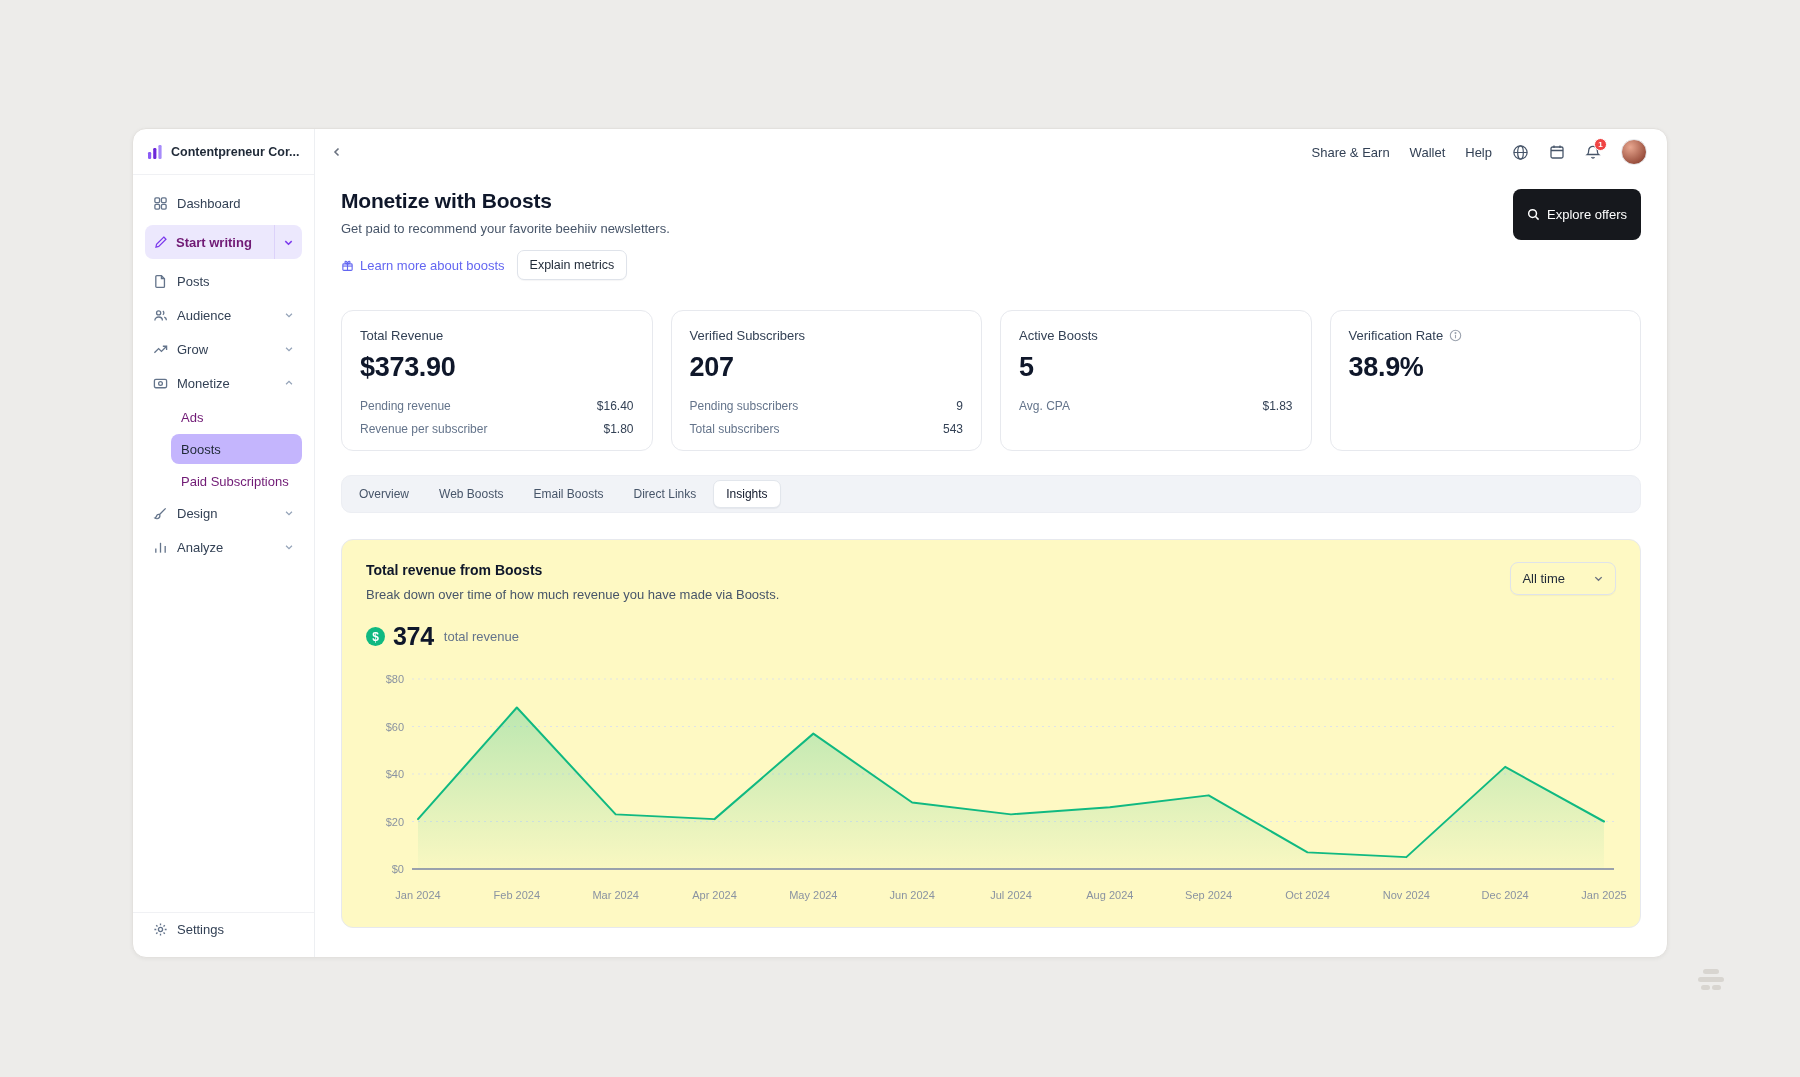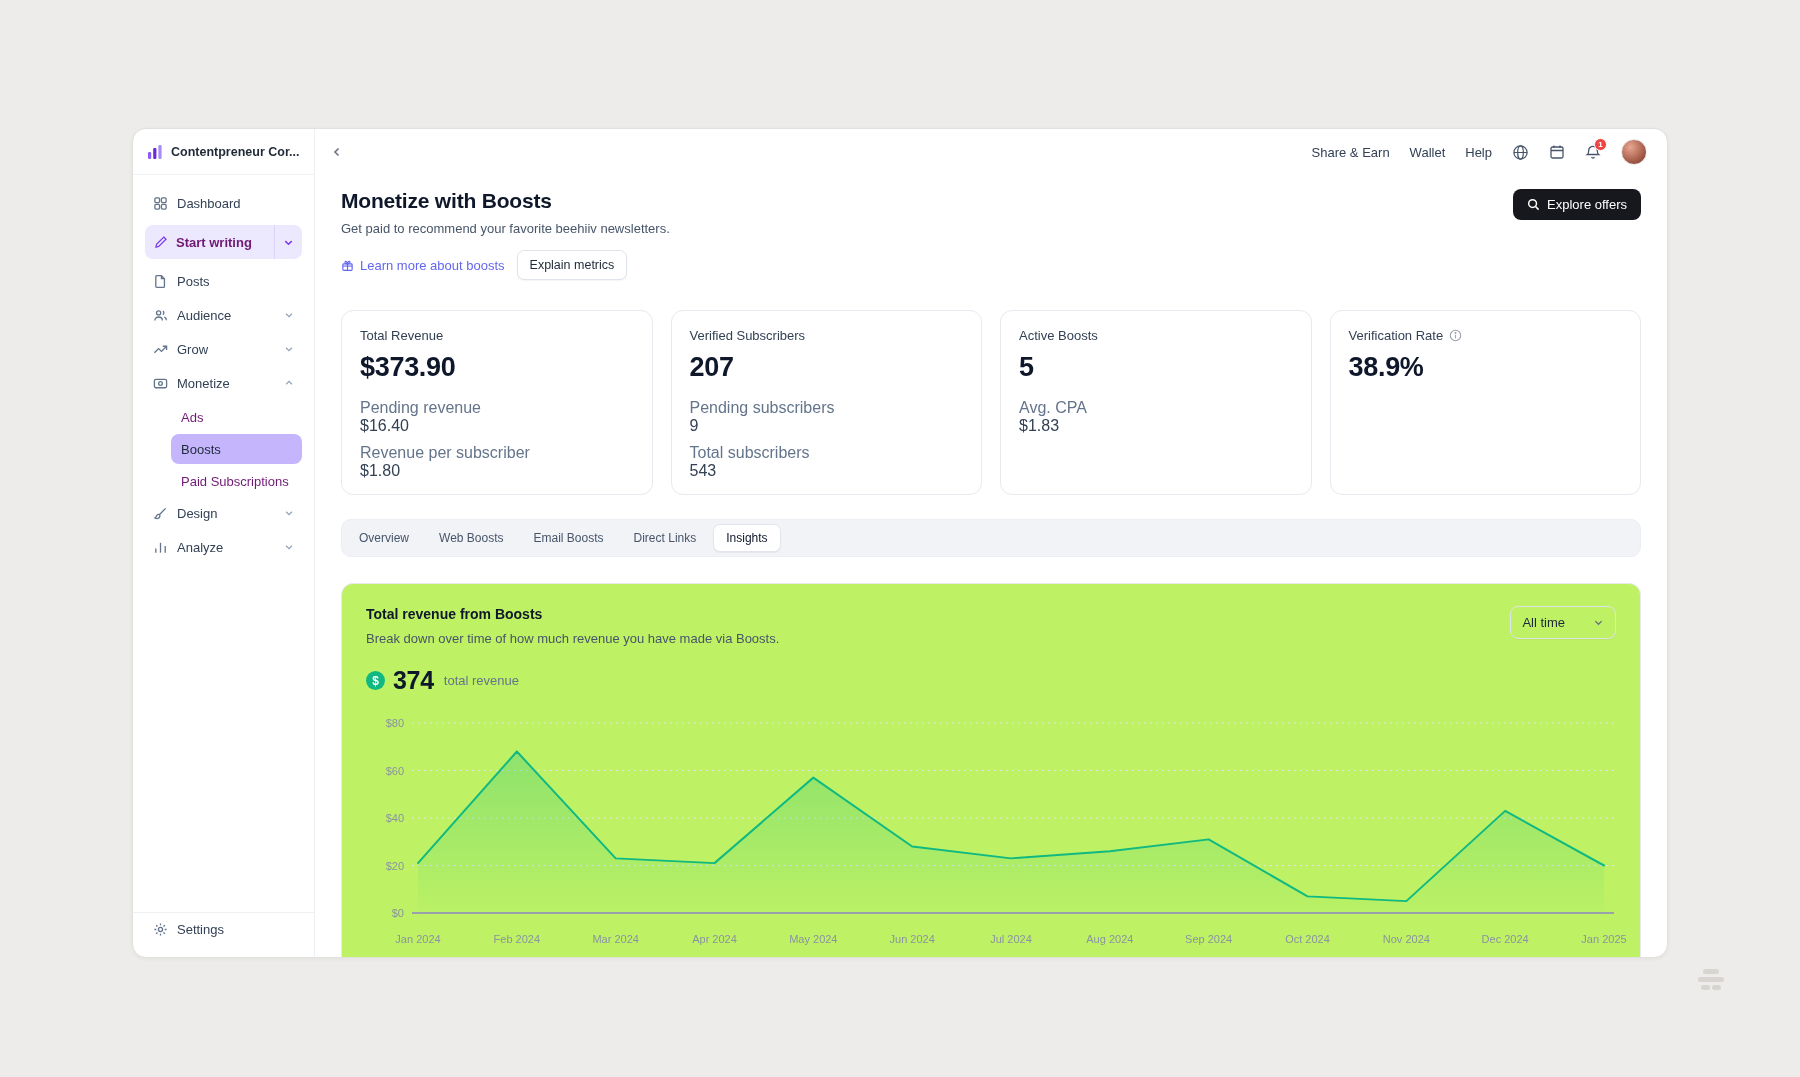--- a/index.html
+++ b/index.html
@@ -59,38 +59,38 @@
   .page-title { font-size:21px; font-weight:700; color:#0f172a; letter-spacing:-0.2px; }
   .page-subtitle { font-size:13px; color:#475569; margin-top:8px; }
   .head-links { display:flex; align-items:center; gap:12px; margin-top:14px; }
   .learn-link { display:flex; align-items:center; gap:6px; font-size:13px; color:#6366f1; cursor:pointer; }
   .explain-btn {
     font-size:12.5px; color:#1f2937; background:#fff; border:1px solid #dfe3ea; border-radius:7px;
     padding:7px 12px; cursor:pointer; box-shadow:0 1px 1px rgba(16,24,40,.04);
   }
   .explore-btn {
     margin-left:auto; background:#16181d; color:#fff; font-size:13px; font-weight:500;
-    border-radius:8px; padding:8px 14px; display:flex; align-items:center; gap:7px; cursor:pointer;
+    border-radius:8px; padding:18px 14px; display:flex; align-items:center; gap:7px; cursor:pointer;
   }
   
   .stats { display:grid; grid-template-columns:repeat(4,1fr); gap:18px; margin-top:30px; }
   .stat-card { border:1px solid #e7e9ee; border-radius:12px; padding:17px 18px 14px 18px; background:#fff; }
   .stat-title { font-size:13px; color:#334155; display:flex; align-items:center; gap:6px; }
   .stat-title .info { color:#9ca3af; display:flex; cursor:pointer; }
   .stat-value { font-size:27px; font-weight:700; color:#0f172a; margin-top:9px; letter-spacing:-0.3px; }
   .stat-rows { margin-top:16px; display:flex; flex-direction:column; gap:9px; }
-  .stat-row { display:flex; justify-content:space-between; font-size:16px;flex-direction:column; }
+  .stat-row { display:flex; justify-content:space-between; font-size:12px; }
   .stat-row .lbl { color:#64748b; }
   .stat-row .val { color:#334155; }
   
   .tabs { margin-top:24px; background:#f1f3f7; border:1px solid #eceef3; border-radius:10px; padding:4px; display:flex; gap:4px; }
   .tab { font-size:12px; color:#475569; padding:7px 13px; border-radius:7px; cursor:pointer; }
   .tab.active { background:#fff; border:1px solid #e2e6ec; color:#0f172a; padding:6px 12px; box-shadow:0 1px 1px rgba(16,24,40,.05); }
   
-  .rev-card { margin-top:26px; border:1px solid #e7e9ee; border-radius:12px; padding:22px 24px 10px 24px; background:#bef264; }
+  .rev-card { margin-top:26px; border:1px solid #e7e9ee; border-radius:12px; padding:22px 24px 10px 24px; background:#fef9c3; }
   .rev-head { display:flex; align-items:flex-start; }
   .rev-title { font-size:14px; font-weight:700; color:#0f172a; }
   .rev-subtitle { font-size:13px; color:#475569; margin-top:9px; }
   .range-select {
     margin-left:auto; border:1px solid #dfe3ea; border-radius:8px; padding:8px 11px;
     font-size:13px; color:#1f2937; display:flex; align-items:center; gap:28px; cursor:pointer;
     box-shadow:0 1px 1px rgba(16,24,40,.04);
   }
   .range-select .chev { color:#6b7280; display:flex; }
   .rev-total { display:flex; align-items:center; gap:8px; margin-top:20px; }

